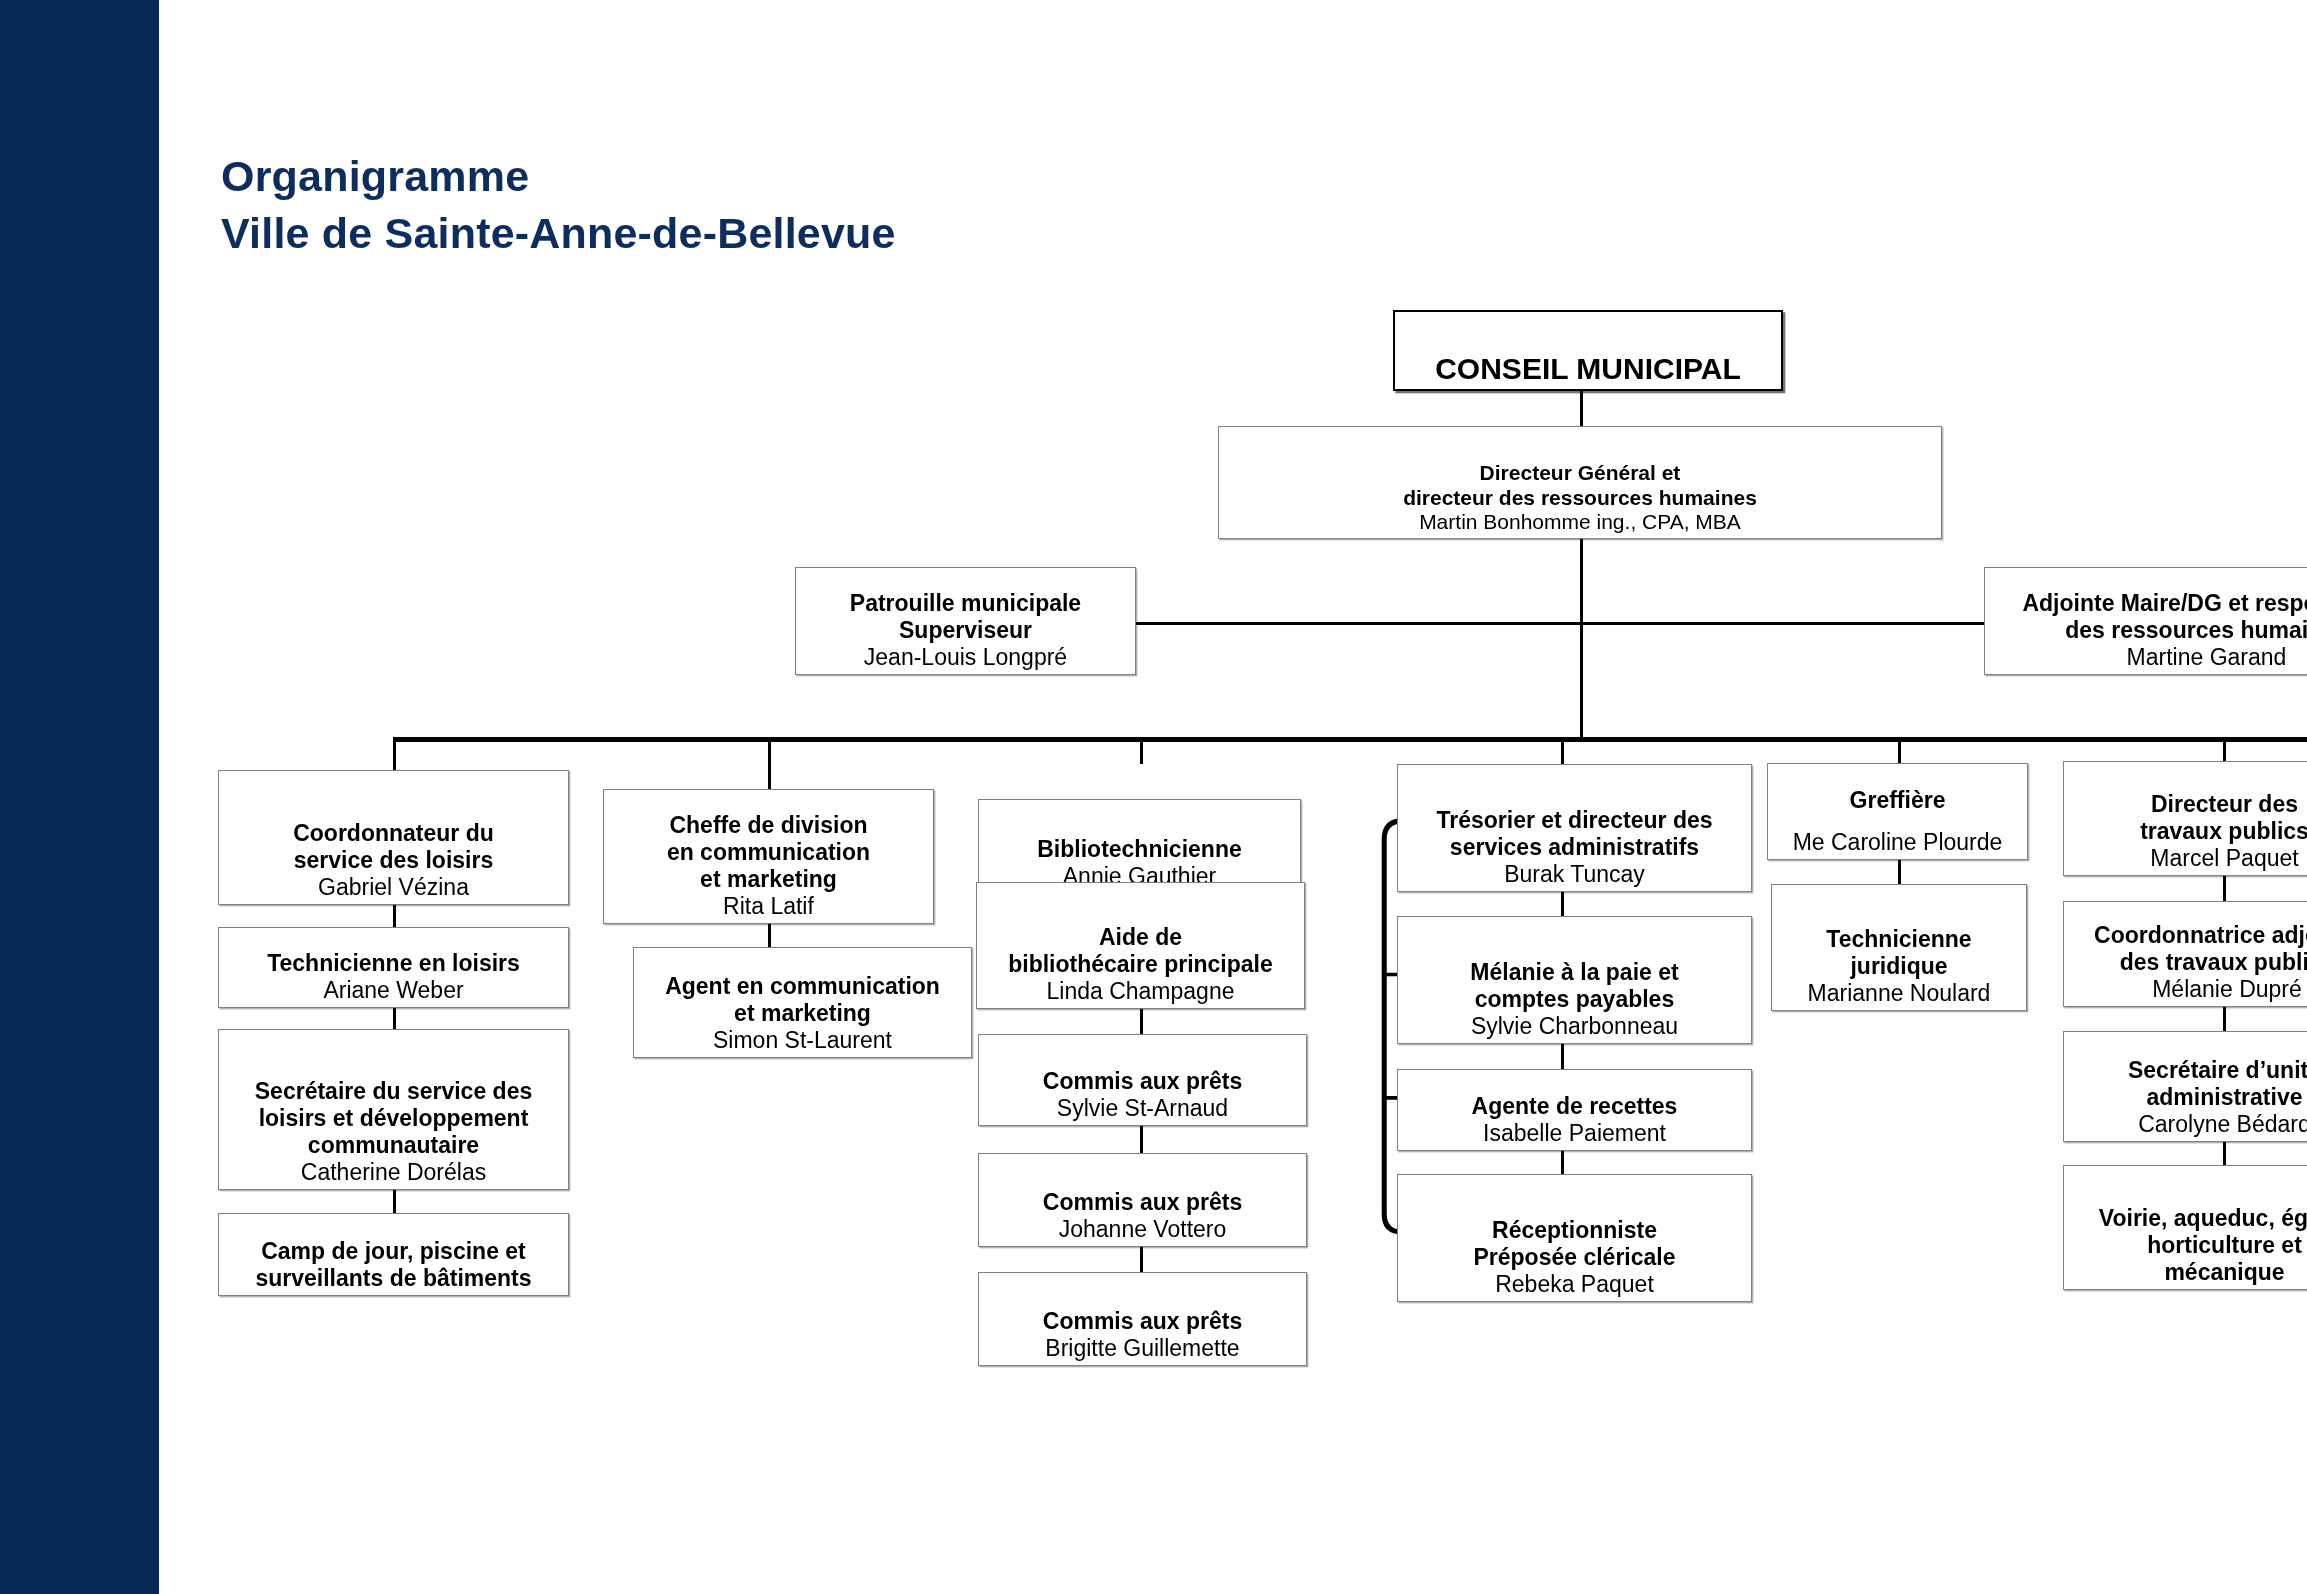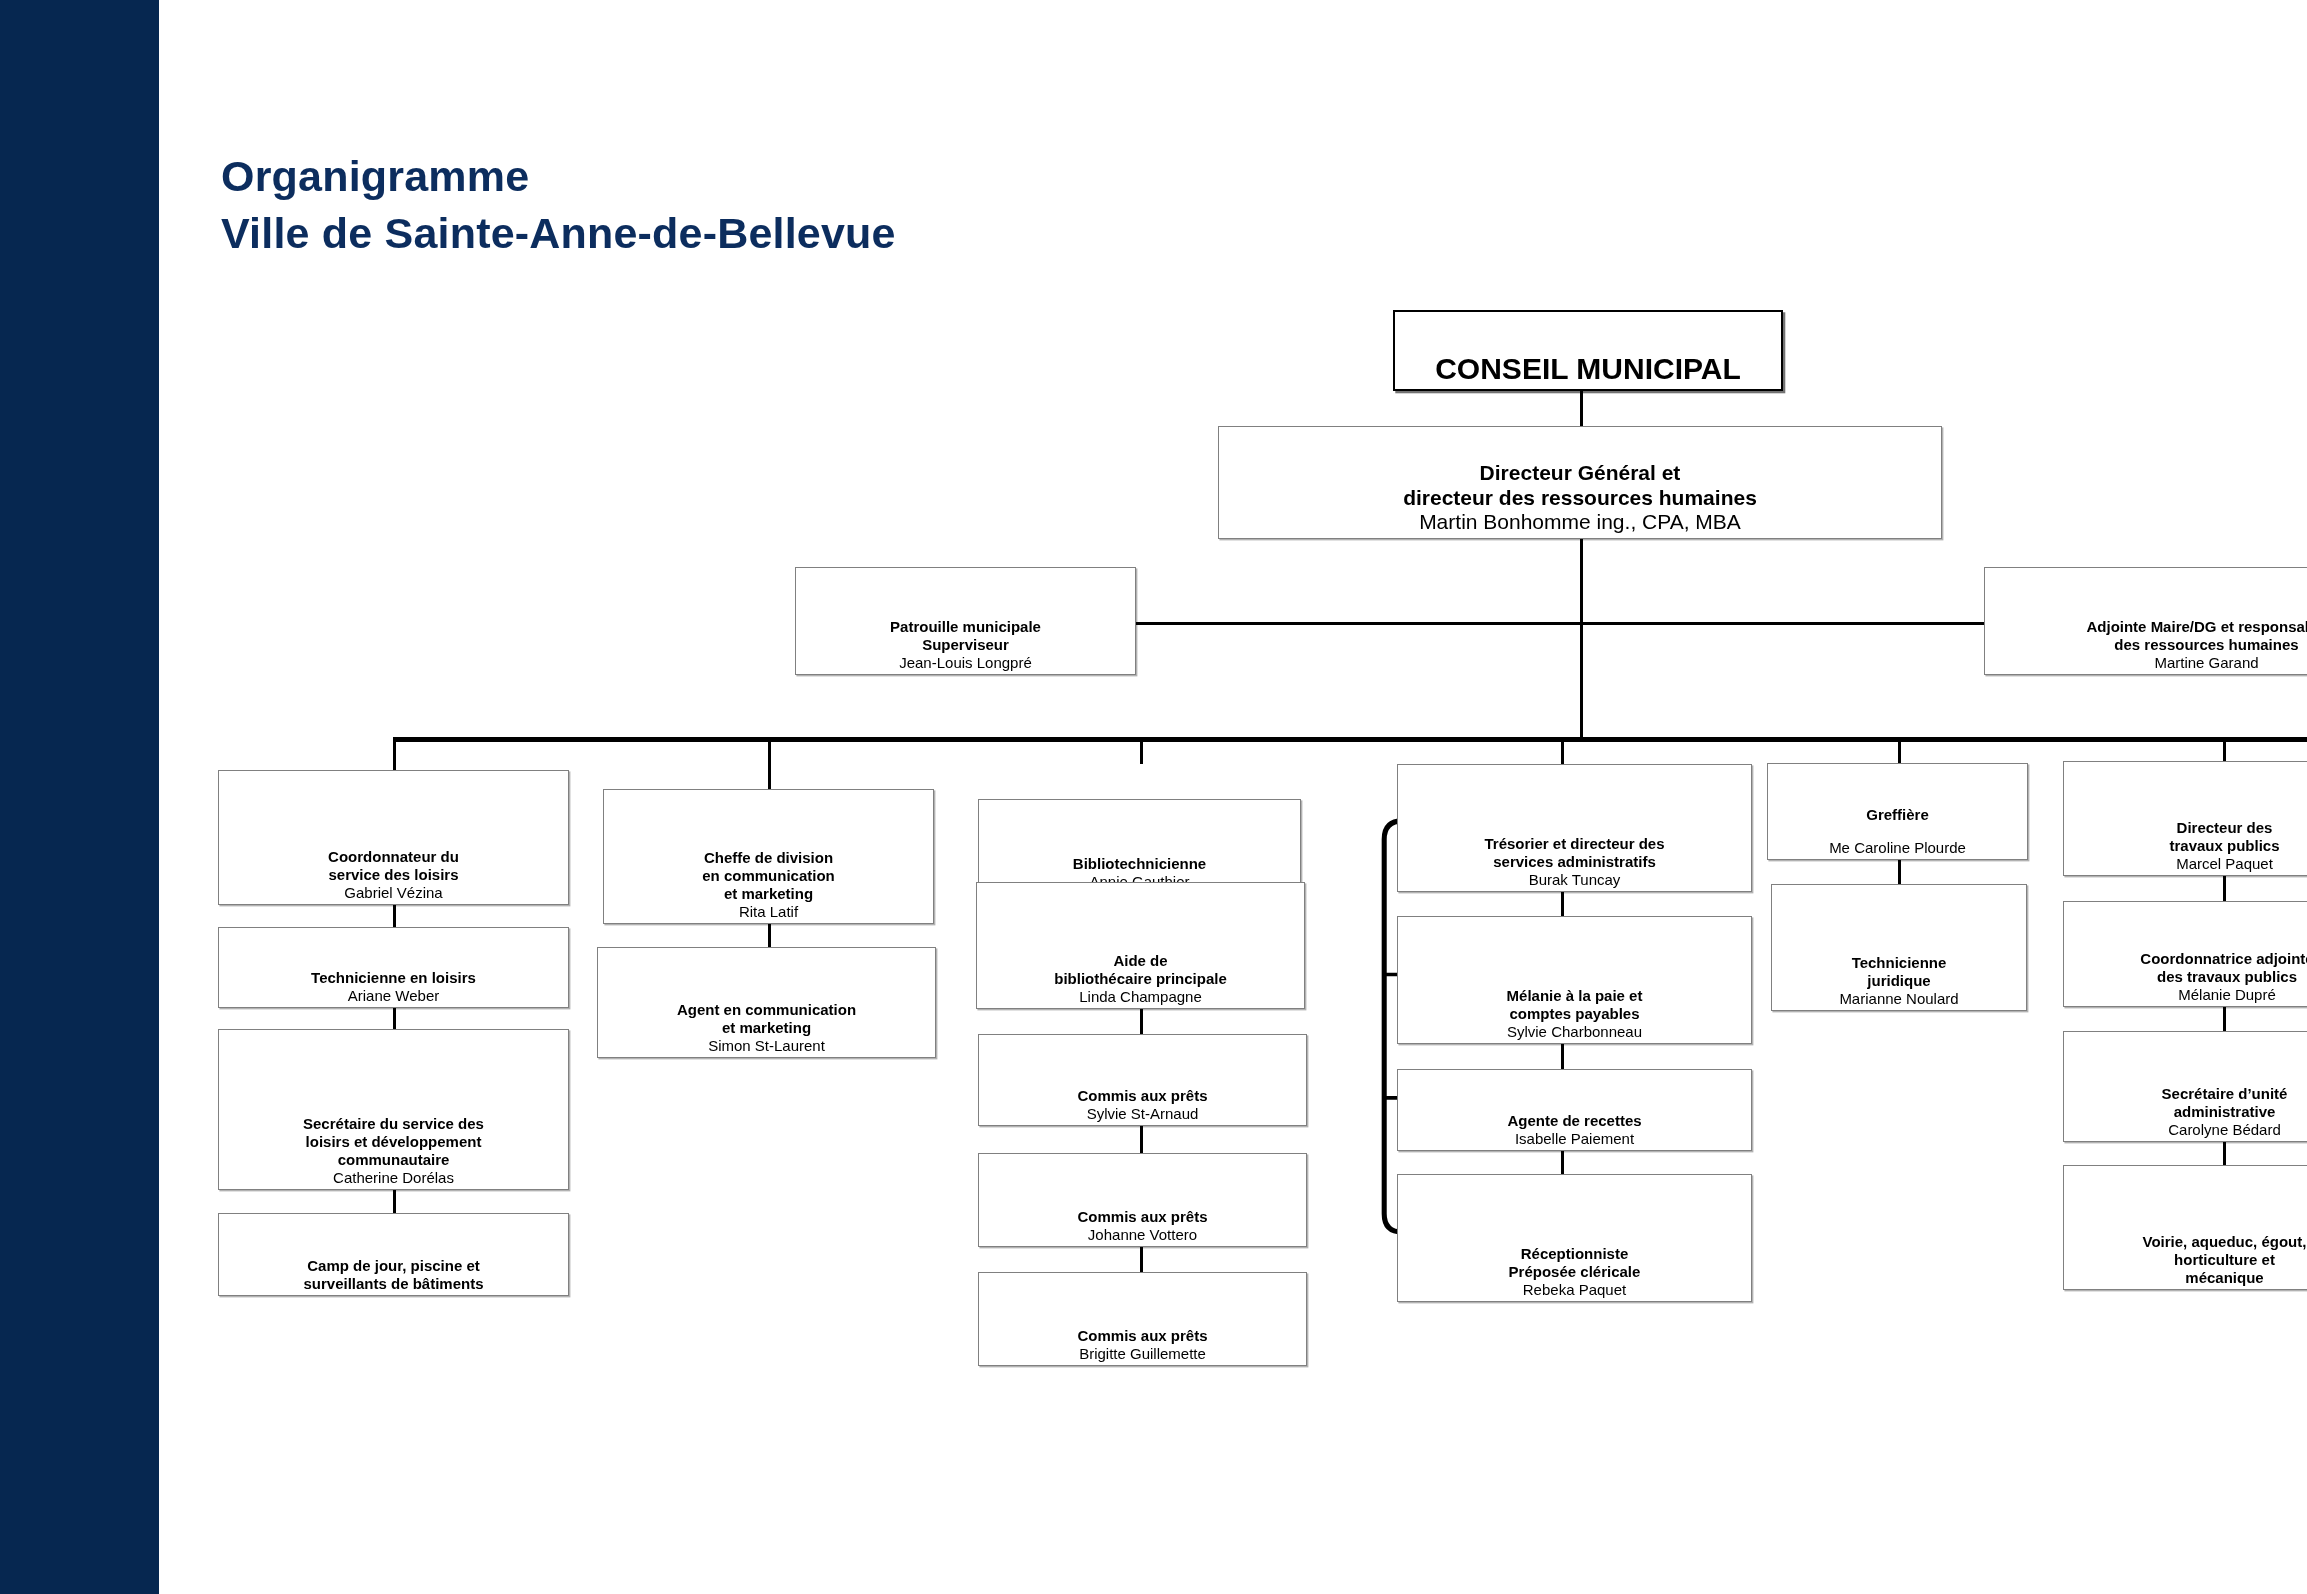--- a/index.html
+++ b/index.html
@@ -61,21 +61,21 @@
   }
   .node .person {
     font-weight: normal;
     color: #000000;
     line-height: 1.18;
   }
 
   
   .s-root  { font-size: 30px; }
   .s-big   { font-size: 21px; }
-  .s-norm  { font-size: 15px; }
+  .s-norm  { font-size: 23px; }
 
   .node.root {
     border: 2.3px solid #000000;
     box-shadow: 2.3px 2.3px 0 rgba(0,0,0,0.55);
   }
 
   
   .conn {
     position: absolute;
     background: #000000;
@@ -190,21 +190,21 @@
     <div class="title">surveillants de bâtiments</div>
   </div>
 
   <div class="node s-norm" style="left:603px; top:789px; width:331px; height:135px;">
     <div class="title">Cheffe de division</div>
     <div class="title">en communication</div>
     <div class="title">et marketing</div>
     <div class="person">Rita Latif</div>
   </div>
 
-  <div class="node s-norm" style="left:597px; top:947px; width:339px; height:111px;">
+  <div class="node s-norm" style="left:633px; top:947px; width:339px; height:111px;">
     <div class="title">Agent en communication</div>
     <div class="title">et marketing</div>
     <div class="person">Simon St-Laurent</div>
   </div>
 
   <div class="node s-norm" style="left:978px; top:763px; width:323px; height:95px;margin-top:36px;">
     <div class="title">Bibliotechnicienne</div>
     <div class="person">Annie Gauthier</div>
   </div>
 

